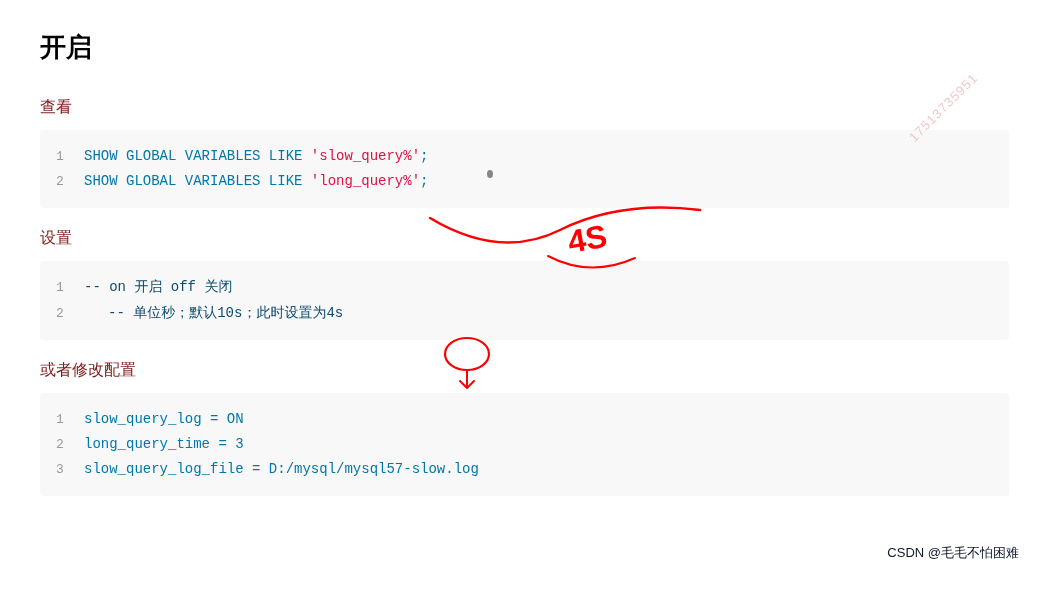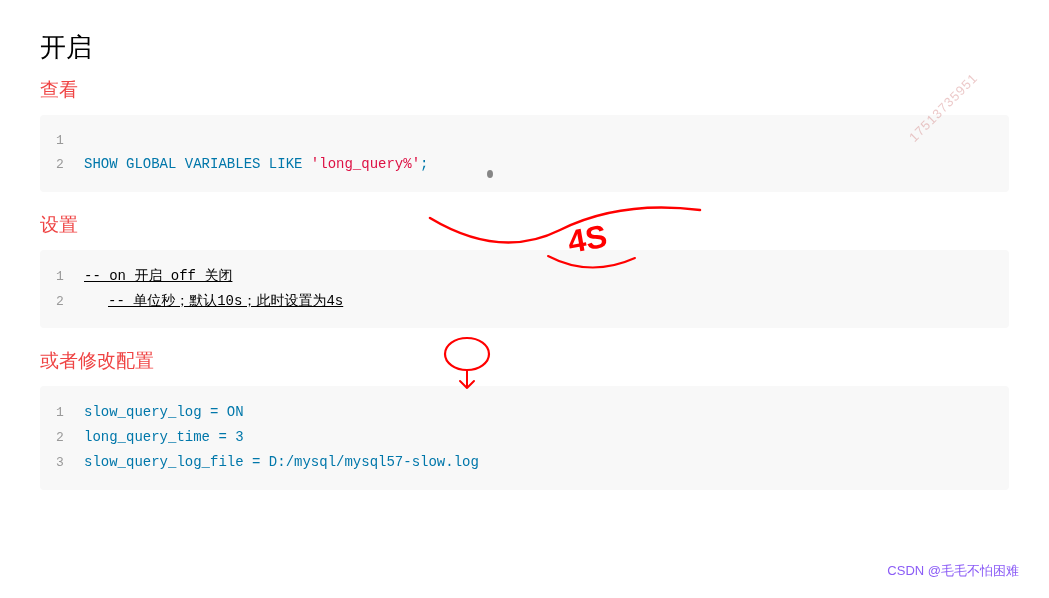--- a/index.html
+++ b/index.html
@@ -8,27 +8,27 @@
       font-family: "Microsoft YaHei", "PingFang SC", sans-serif;
       color: #333;
       padding: 30px 40px;
       width: 1049px;
       min-height: 598px;
       position: relative;
       overflow: hidden;
     }
     .page-title {
       font-size: 26px;
-      font-weight: normal;
+      font-weight: bold;
       color: #000;
-      margin-bottom: 12px;
+      margin-bottom: 32px;
     }
     .section-label {
-      color: #ef4444;
-      font-size: 19px;
+      color: #7f1d1d;
+      font-size: 16px;
       margin-bottom: 12px;
       margin-top: 11px;
     }
     .code-block {
       background: #f8f8f8;
       border-radius: 4px;
       padding: 14px 16px;
       font-family: "Courier New", Consolas, monospace;
       font-size: 14px;
       margin-bottom: 20px;
@@ -46,39 +46,38 @@
       user-select: none;
       font-size: 13px;
     }
     .code-text {
       color: #07a;
     }
     .code-string {
       color: #d14;
     }
     .code-comment {
-      color: #000000;
-      text-decoration: underline;
+      color: #0c4a6e;
     }
     .watermark {
       position: absolute;
       top: 100px;
       right: 60px;
       color: rgba(200, 100, 100, 0.35);
       font-size: 13px;
       transform: rotate(-45deg);
       transform-origin: center;
       pointer-events: none;
       letter-spacing: 1px;
     }
     .csdn-credit {
       position: absolute;
-      bottom: 18px;
+      bottom: 36px;
       right: 30px;
-      color: #8b5cf6;
+      color: #0f172a;
       font-size: 13px;
     }
 
     
     .annotations-svg {
       position: absolute;
       top: 0;
       left: 0;
       width: 1049px;
       height: 598px;
@@ -96,20 +95,21 @@
   </style>
 </head>
 <body>
 
 <h1 class="page-title">开启</h1>
 
 <p class="section-label">查看</p>
 <div class="code-block">
   <div class="code-line">
     <span class="line-num">1</span>
+    <span class="code-text">SHOW GLOBAL VARIABLES LIKE <span class="code-string">'slow_query%'</span>;</span>
   </div>
   <div class="code-line">
     <span class="line-num">2</span>
     <span class="code-text">SHOW GLOBAL VARIABLES LIKE <span class="code-string">'long_query%'</span>;</span>
   </div>
 </div>
 
 <p class="section-label">设置</p>
 <div class="code-block" style="position:relative;">
   <div class="code-line">

